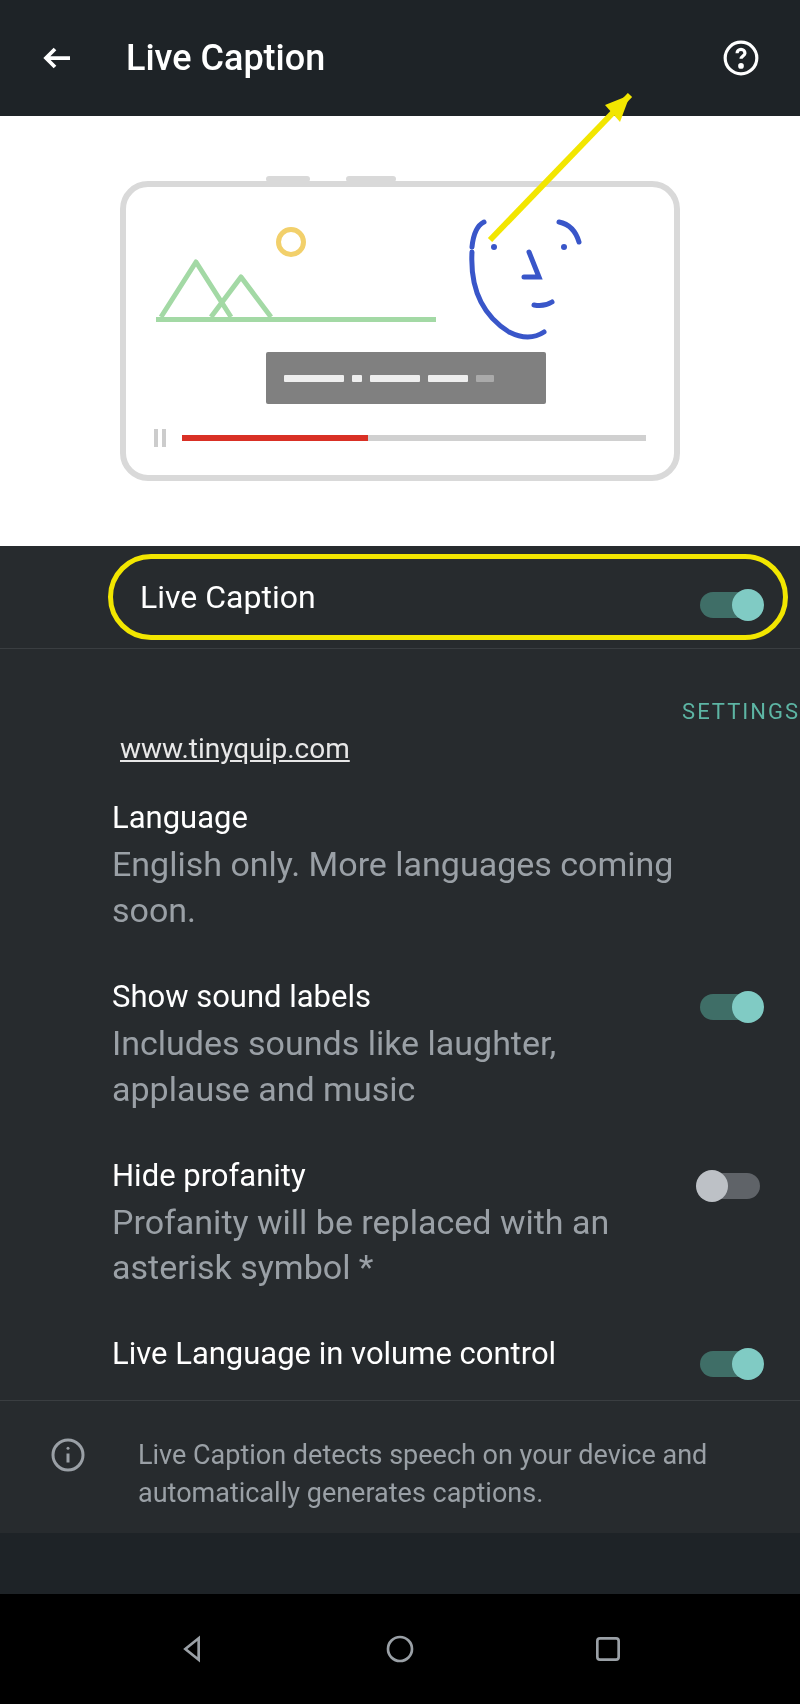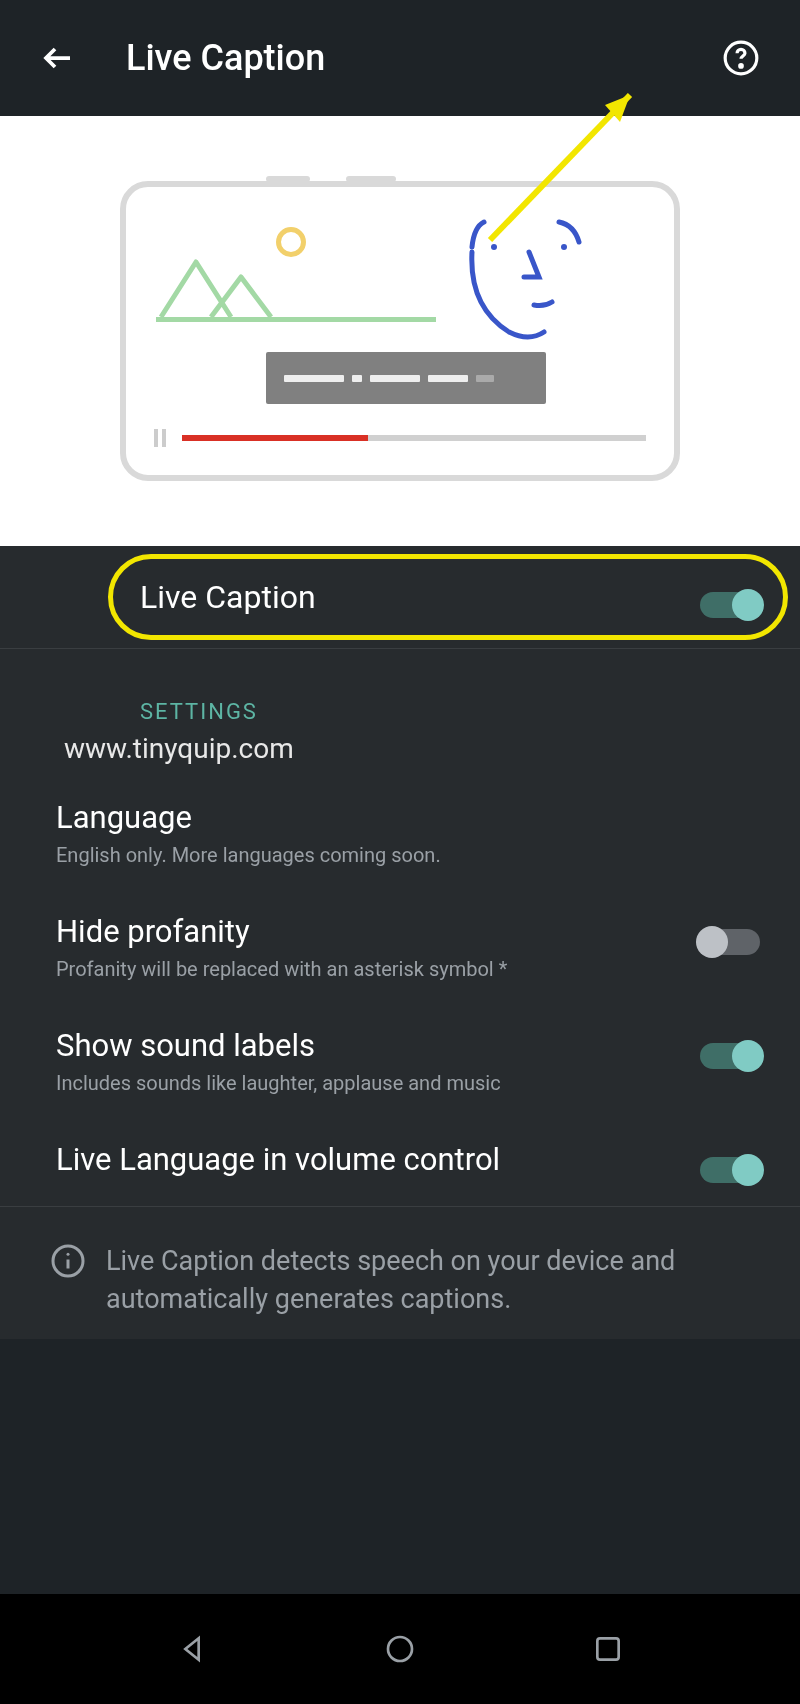--- a/index.html
+++ b/index.html
@@ -114,35 +114,37 @@
     position: absolute;
     left: 480px; top: 80px;
     pointer-events: none;
   }
 
   .section-label {
     color: #5db5a4;
     font-size: 22px;
     letter-spacing: 2px;
     padding: 50px 0 8px 140px;
+    text-align: right;
   }
   .watermark {
     color: #e8e8e8;
     font-size: 28px;
-    padding: 0 0 12px 64px;
+    padding: 0 0 12px 120px;
+    text-decoration: underline;
   }
   .setting-row {
-    padding: 22px 40px 22px 56px;
+    padding: 22px 40px 22px 112px;
     display: flex;
     align-items: flex-start;
     gap: 24px;
   }
   .setting-text { flex: 1; }
   .setting-title { font-size: 31px; margin-bottom: 6px; }
-  .setting-sub { font-size: 20px; color: #9aa0a6; line-height: 1.35; }
+  .setting-sub { font-size: 34px; color: #9aa0a6; line-height: 1.35; }
 
   .toggle {
     width: 60px; height: 26px;
     border-radius: 13px;
     position: relative;
     cursor: pointer;
     flex-shrink: 0;
     margin-top: 16px;
   }
   .toggle.on { background: #3f6e67; }
@@ -153,21 +155,21 @@
     position: absolute;
     top: -3px;
   }
   .toggle.on .knob { right: -4px; background: #80cbc4; }
   .toggle.off .knob { left: -4px; background: #bdc1c6; }
 
   .info-section {
     border-top: 1px solid #3a3e41;
     padding: 36px 40px 0 40px;
     display: flex;
-    gap: 20px;
+    gap: 52px;
   }
   .info-icon { width: 36px; height: 36px; flex-shrink:0; margin-left: 10px; }
   .info-text { font-size: 27px; color: #9aa0a6; line-height: 1.4; }
 
   .navbar {
     position: absolute;
     bottom: 0; left: 0; right: 0;
     height: 110px;
     background: #000;
     display: flex;
@@ -246,33 +248,33 @@
 
   <div id="rows">
       <div class="setting-row">
         <div class="setting-text">
           <div class="setting-title">Language</div>
           <div class="setting-sub">English only. More languages coming soon.</div>
         </div>
       </div>
       <div class="setting-row">
         <div class="setting-text">
+          <div class="setting-title">Show sound labels</div>
+          <div class="setting-sub">Includes sounds like laughter, applause and music</div>
+        </div>
+        <div class="toggle on">
+          <div class="knob"></div>
+        </div>
+      </div>
+      <div class="setting-row">
+        <div class="setting-text">
           <div class="setting-title">Hide profanity</div>
           <div class="setting-sub">Profanity will be replaced with an asterisk symbol *</div>
         </div>
         <div class="toggle off">
-          <div class="knob"></div>
-        </div>
-      </div>
-      <div class="setting-row">
-        <div class="setting-text">
-          <div class="setting-title">Show sound labels</div>
-          <div class="setting-sub">Includes sounds like laughter, applause and music</div>
-        </div>
-        <div class="toggle on">
           <div class="knob"></div>
         </div>
       </div>
       <div class="setting-row">
         <div class="setting-text">
           <div class="setting-title">Live Language in volume control</div>
         </div>
         <div class="toggle on">
           <div class="knob"></div>
         </div>

